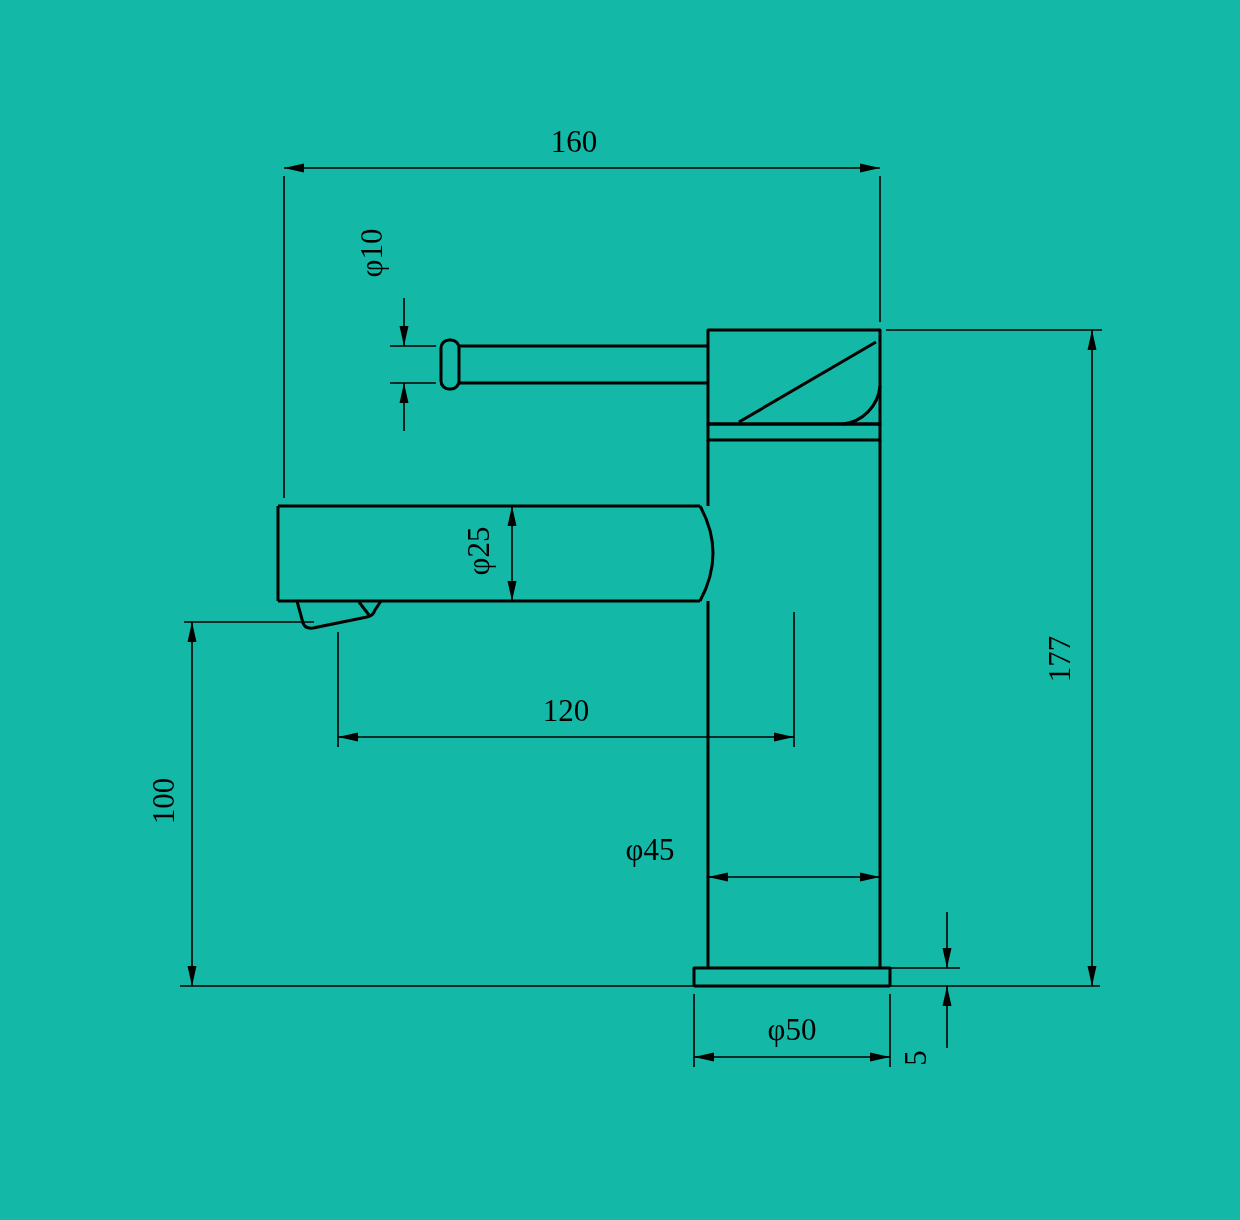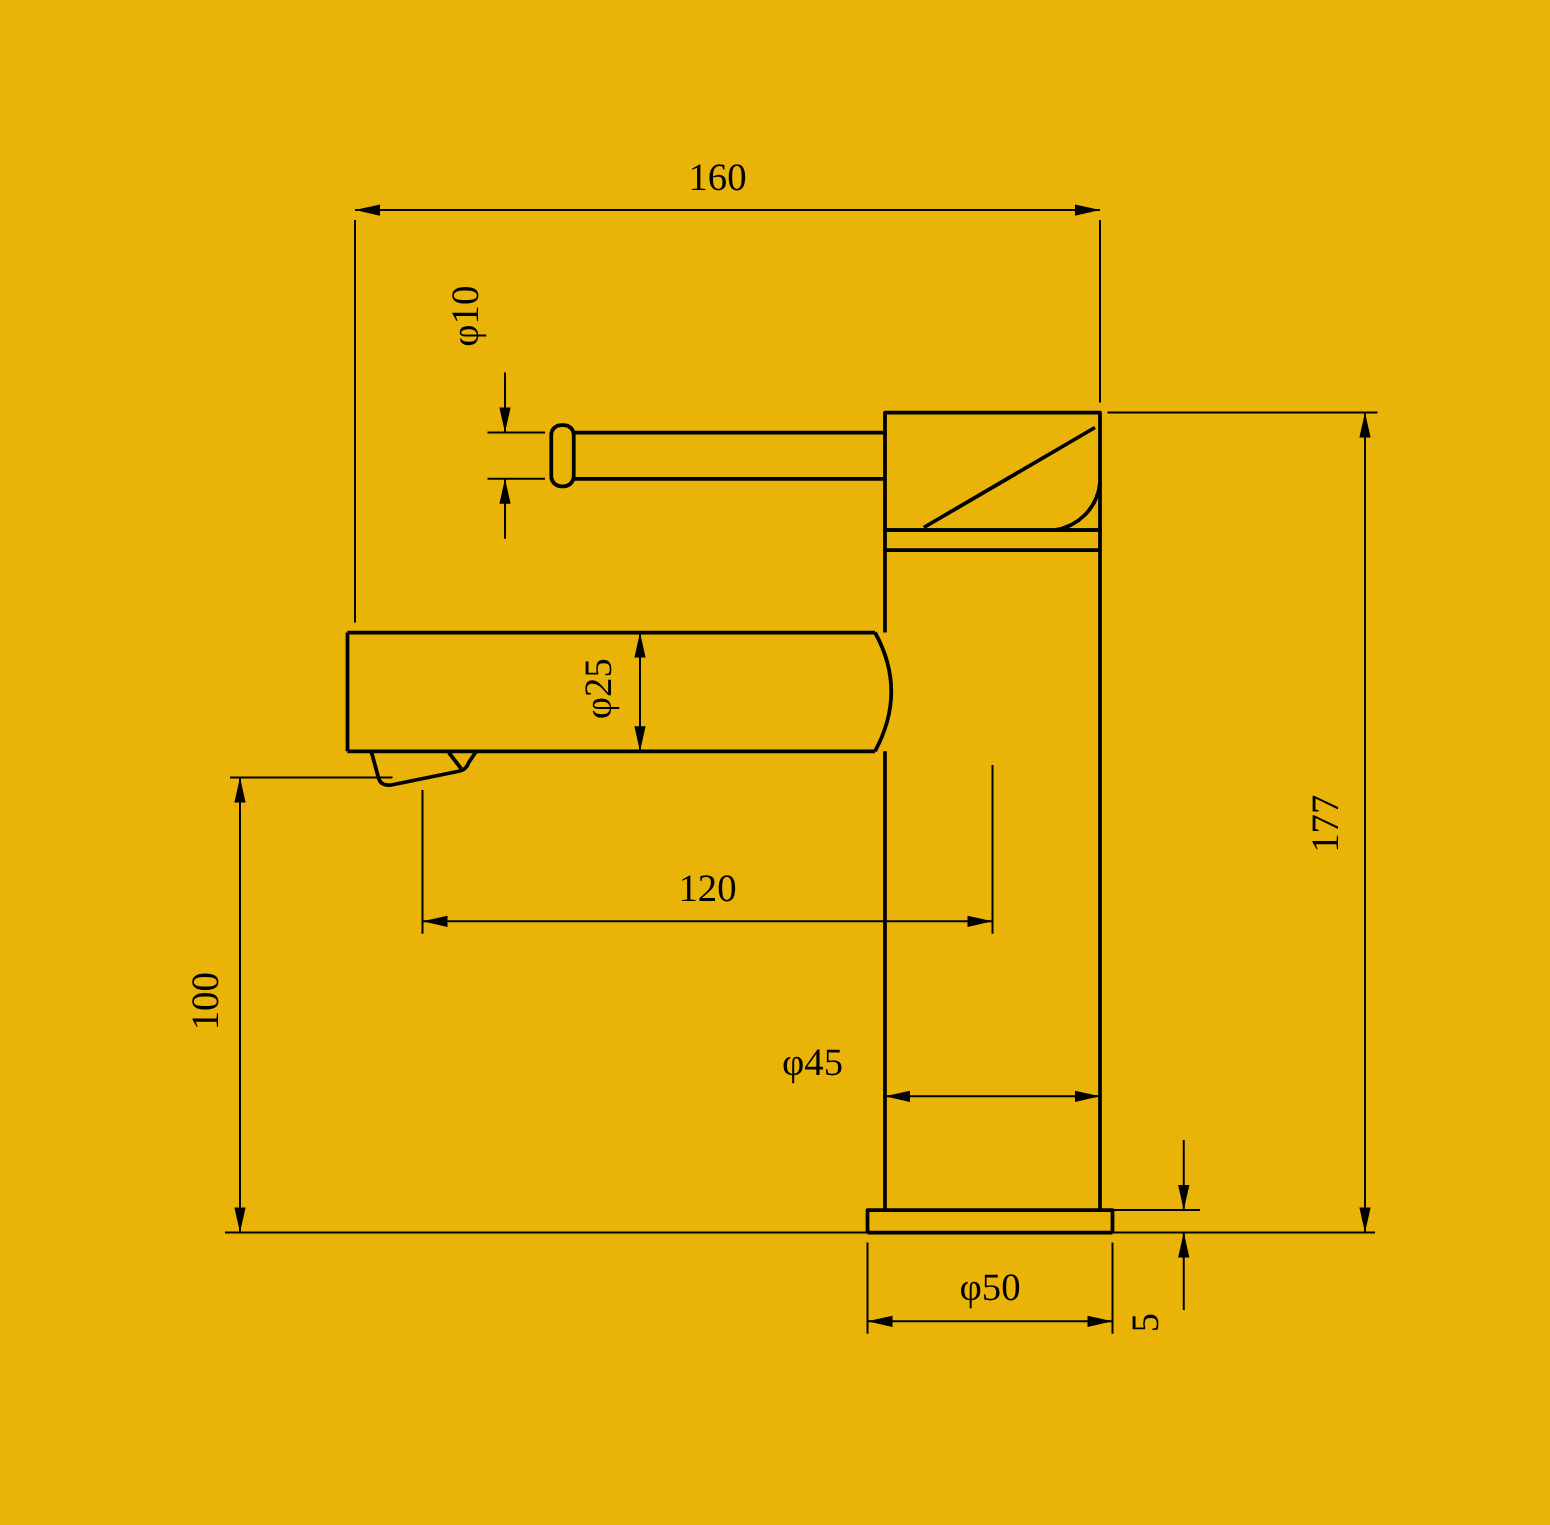--- a/index.html
+++ b/index.html
@@ -4,21 +4,21 @@
 <style>
   html, body {
     margin: 0;
     padding: 0;
     background: #ffffff;
   }
   .sheet {
     position: relative;
     width: 1240px;
     height: 1220px;
-    background: #eab308;
+    background: #14b8a6;
     overflow: hidden;
   }
   svg { position: absolute; inset: 0; }
   .obj  { stroke: #000000; stroke-width: 3;   fill: none; stroke-linejoin: round; stroke-linecap: butt; }
   .thin { stroke: #000000; stroke-width: 1.6; fill: none; }
   .arr  { fill: #000000; stroke: none; }
   text {
     font-family: "Liberation Serif", serif;
     font-size: 31px;
     fill: #000000;

